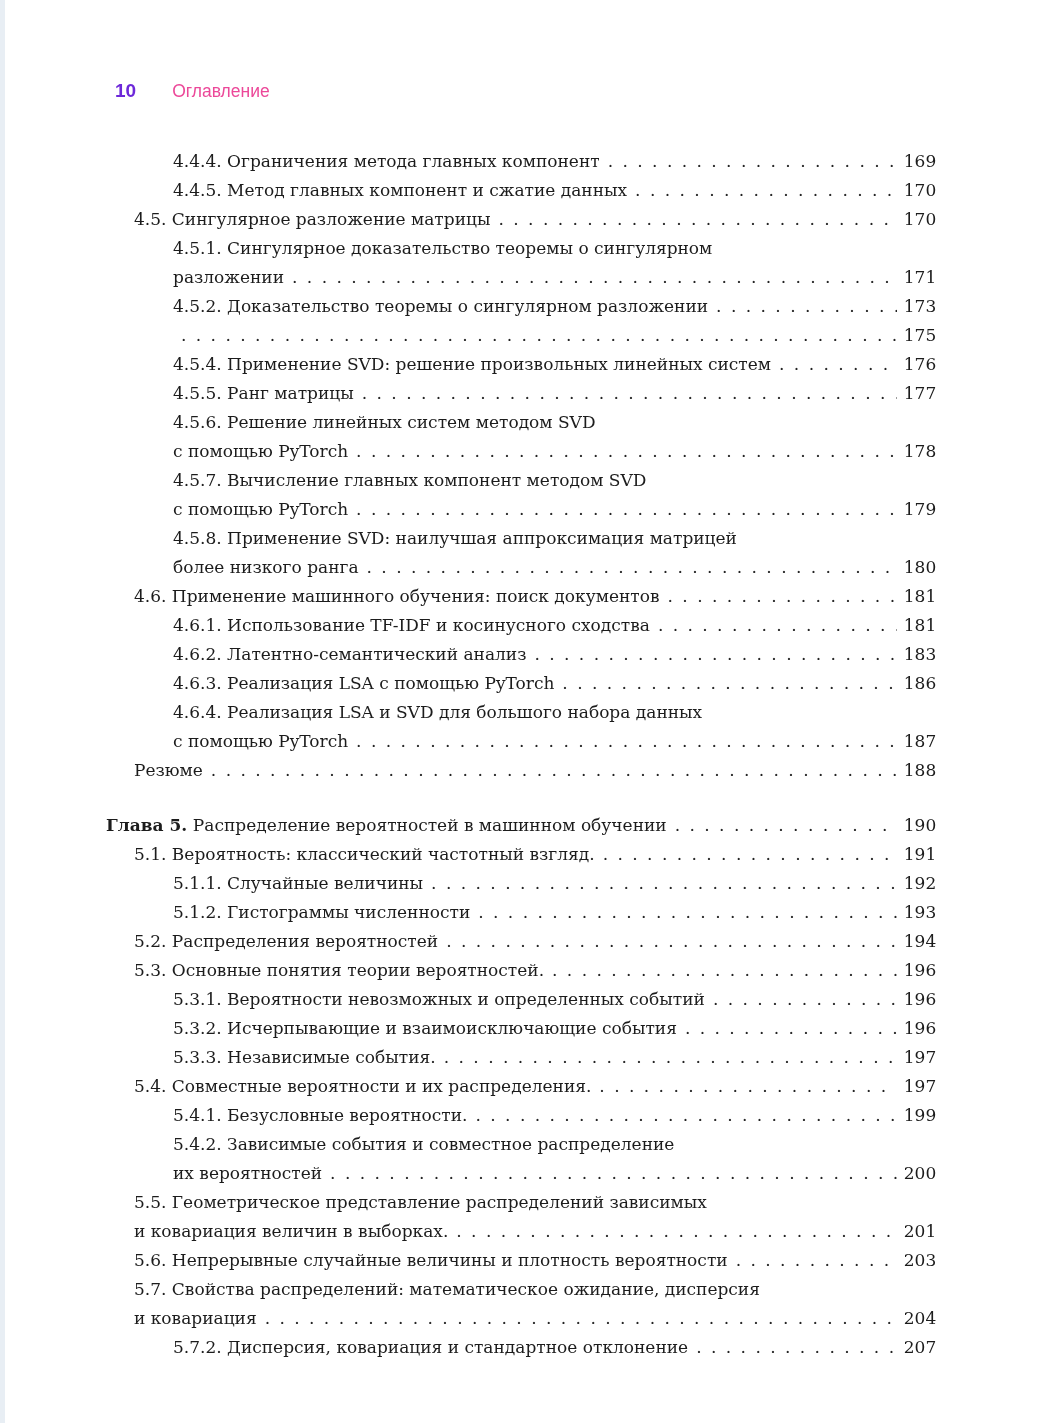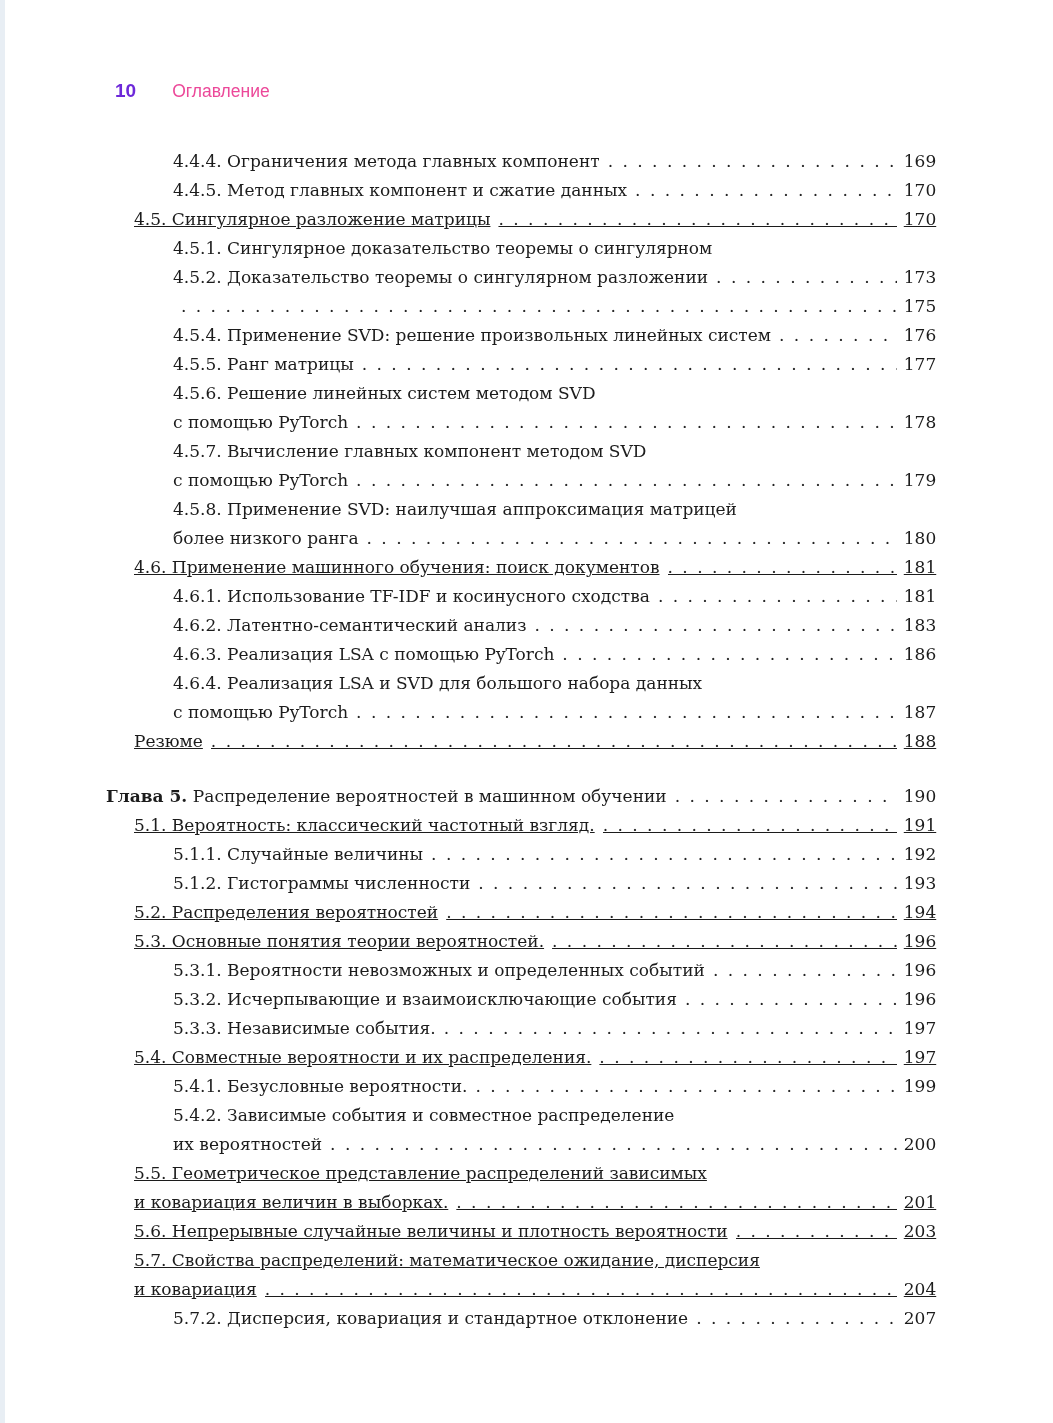--- a/index.html
+++ b/index.html
@@ -37,21 +37,21 @@
     margin-left: 36px;
     color: #ec4899;
   }
   .toc {
     margin: 45px 115px 0 106px; 
     font-size: 17px;
   }
   .entry { }
   .entry.gap-before { margin-top: 26px; }
   .entry.level-0 { padding-left: 0; }
-  .entry.level-1 { padding-left: 28px; text-decoration: underline; }
+  .entry.level-1 { padding-left: 28px; }
   .entry.level-2 { padding-left: 67px; }
   .line {
     display: flex;
     align-items: baseline;
     line-height: 29px;
     height: 29px;
   }
   .text { white-space: nowrap; }
   .chapter-prefix {
     font-weight: bold;
@@ -107,20 +107,25 @@
         <div class="line">
           <span class="text">4.5. Сингулярное разложение матрицы</span>
           <span class="leader"></span>
           <span class="pagenum">170</span>
         </div>
       </div>
       <div class="entry level-2">
         <div class="line">
           <span class="text">4.5.1. Сингулярное доказательство теоремы о сингулярном</span>
         </div>
+        <div class="line">
+          <span class="text">разложении</span>
+          <span class="leader"></span>
+          <span class="pagenum">171</span>
+        </div>
       </div>
       <div class="entry level-2">
         <div class="line">
           <span class="text">4.5.2. Доказательство теоремы о сингулярном разложении</span>
           <span class="leader"></span>
           <span class="pagenum">173</span>
         </div>
       </div>
       <div class="entry level-2">
         <div class="line">

